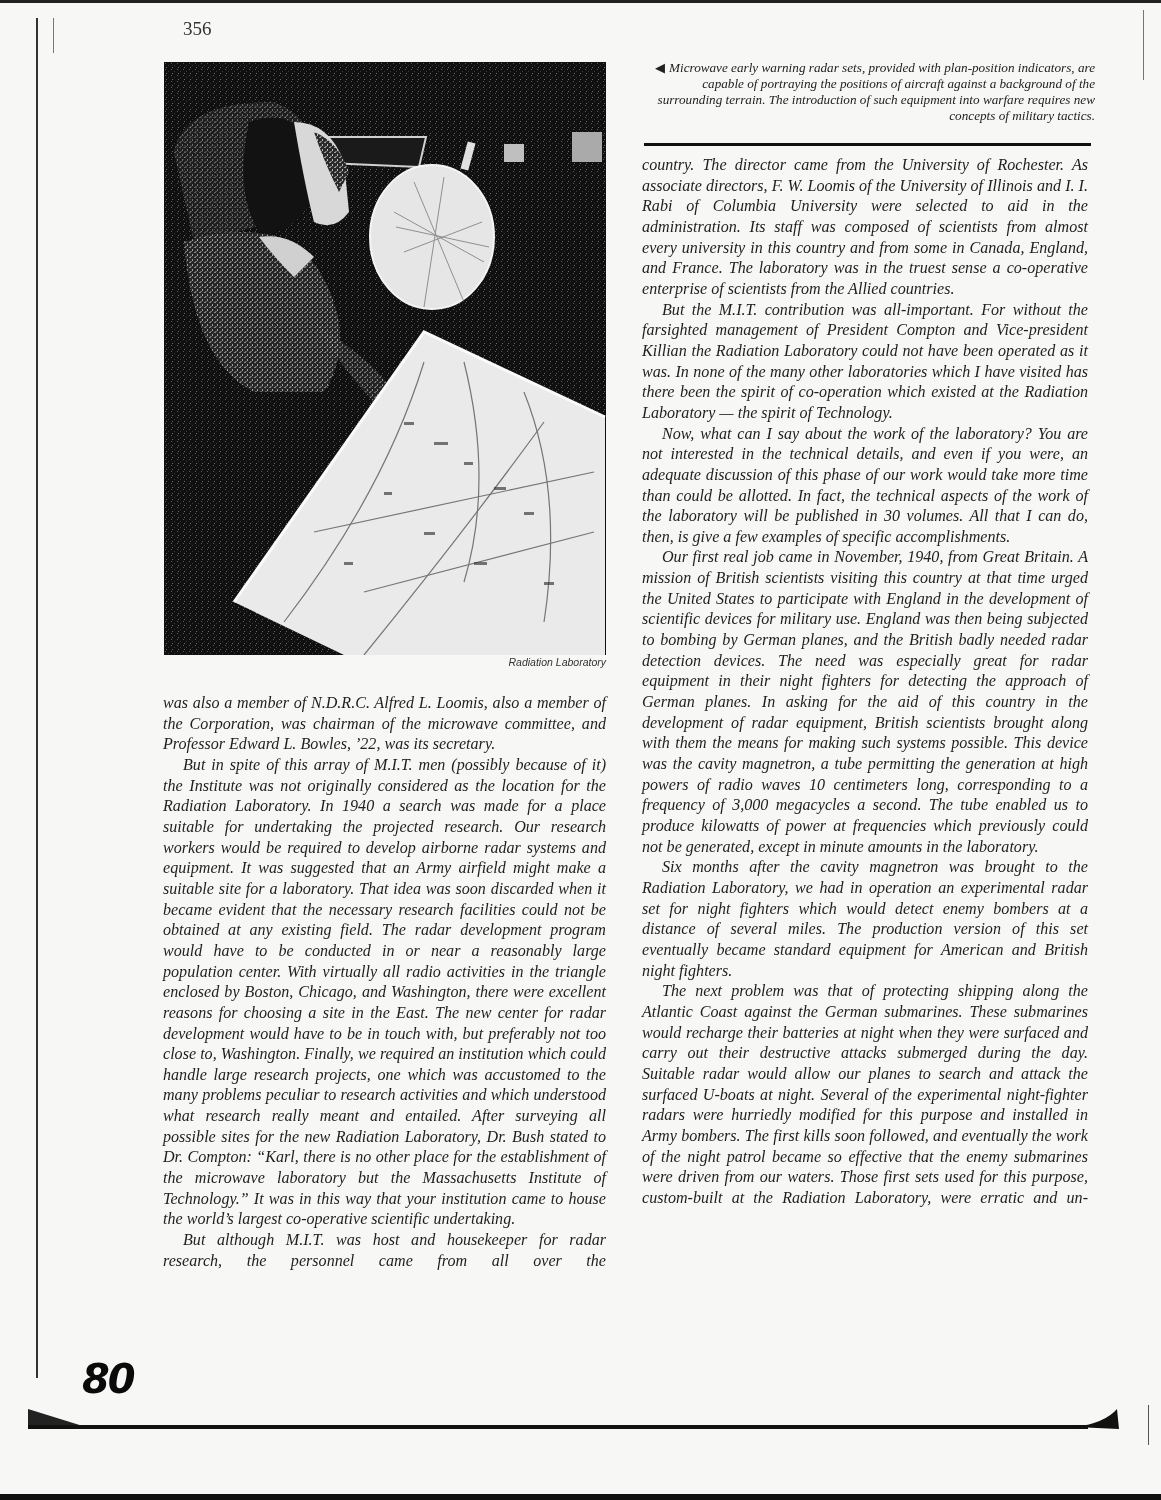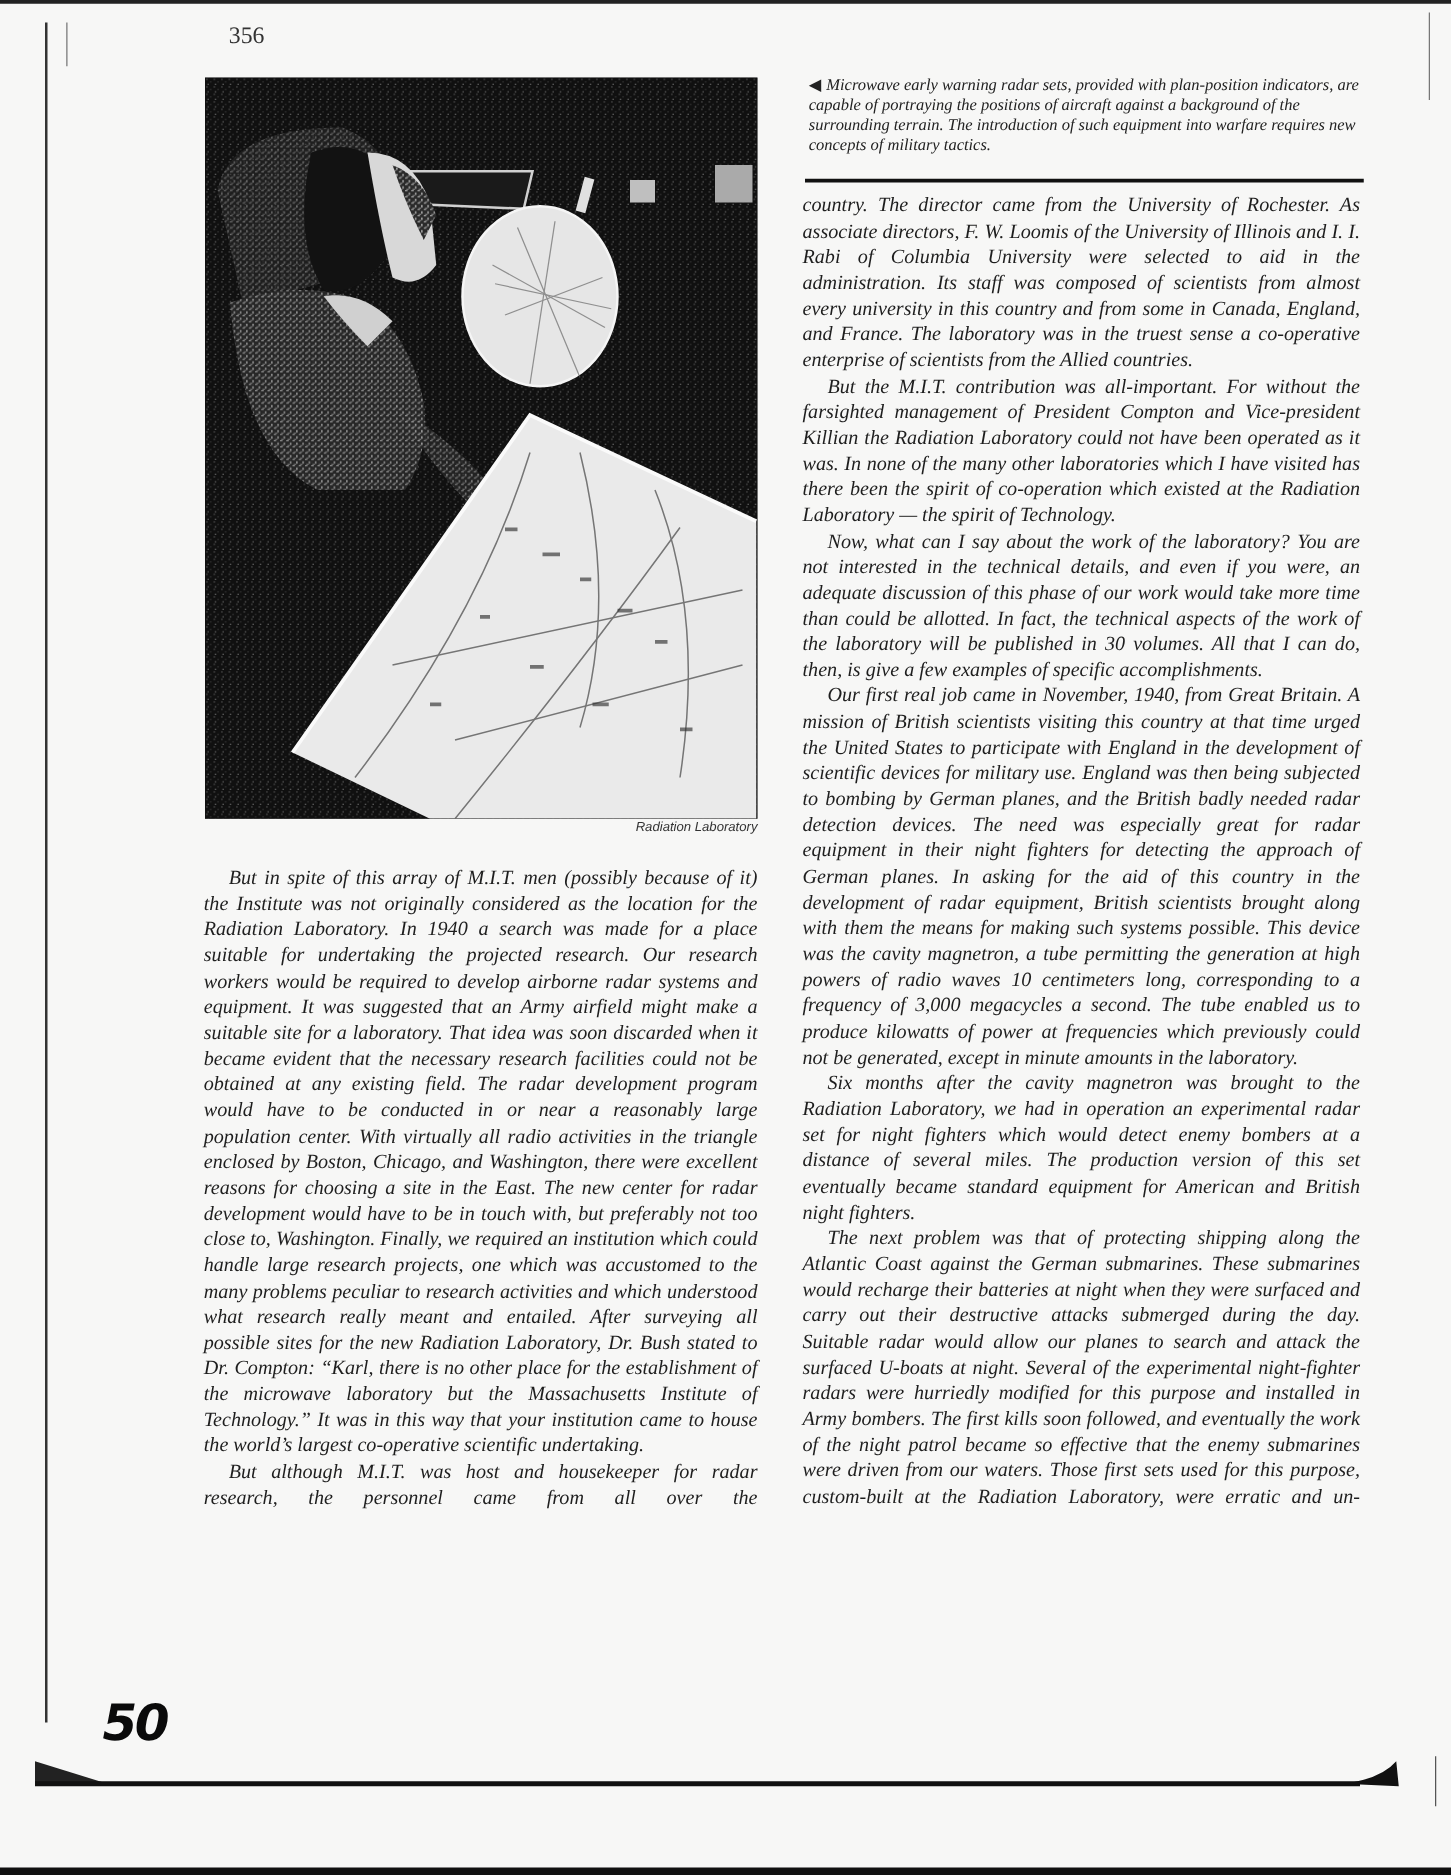--- a/index.html
+++ b/index.html
@@ -20,21 +20,21 @@
     background: #0d0d0d; overflow: hidden;
   }
   .photo svg { display: block; }
   .photo-credit {
     position: absolute; left: 164px; top: 656px; width: 442px; text-align: right;
     font-family: Liberation Sans, sans-serif; font-style: italic; font-size: 10.5px; color: #333;
   }
   .caption {
     position: absolute; left: 647px; top: 60px; width: 448px;
     font-family: "Liberation Serif", serif; font-style: italic;
-    font-size: 13.2px; line-height: 16px; text-align: left; color: #222;
+    font-size: 13.2px; line-height: 16px; text-align: right; color: #222;
   }
   .caption .arrow { font-style: normal; font-size: 13px; margin-right: 4px; }
   .caption-rule { position: absolute; left: 644px; top: 143px; width: 447px; height: 3px; background: #111; }
   .col {
     position: absolute; font-family: "Liberation Serif", serif;
     font-size: 16.1px; line-height: 20.65px; text-align: justify; color: #1e1e1e;
   }
   .col-left { left: 163px; top: 693px; width: 443px; }
   .col-right { left: 642px; top: 155px; width: 446px; }
   .col p { margin: 0; text-indent: 20px; font-style: italic; }
@@ -120,34 +120,35 @@
   </svg>
 </div>
 <div class="photo-credit">Radiation Laboratory</div>
 
 <div class="caption">
   <span class="arrow">◀</span><span>Microwave early warning radar sets, provided with plan-position indicators, are capable of portraying the positions of aircraft against a background of the surrounding terrain. The introduction of such equipment into warfare requires new concepts of military tactics.</span>
 </div>
 <div class="caption-rule"></div>
 
 <div class="col col-left">
+  <p class="noindent">was also a member of N.D.R.C. Alfred L. Loomis, also a member of the Corporation, was chairman of the microwave committee, and Professor Edward L. Bowles, ’22, was its secretary.</p>
   <p>But in spite of this array of M.I.T. men (possibly because of it) the Institute was not originally considered as the location for the Radiation Laboratory. In 1940 a search was made for a place suitable for undertaking the projected research. Our research workers would be required to develop airborne radar systems and equipment. It was suggested that an Army airfield might make a suitable site for a laboratory. That idea was soon discarded when it became evident that the necessary research facilities could not be obtained at any existing field. The radar development program would have to be conducted in or near a reasonably large population center. With virtually all radio activities in the triangle enclosed by Boston, Chicago, and Washington, there were excellent reasons for choosing a site in the East. The new center for radar development would have to be in touch with, but preferably not too close to, Washington. Finally, we required an institution which could handle large research projects, one which was accustomed to the many problems peculiar to research activities and which understood what research really meant and entailed. After surveying all possible sites for the new Radiation Laboratory, Dr. Bush stated to Dr. Compton: “Karl, there is no other place for the establishment of the microwave laboratory but the Massachusetts Institute of Technology.” It was in this way that your institution came to house the world’s largest co-operative scientific undertaking.</p>
   <p style="text-align-last: justify;">But although M.I.T. was host and housekeeper for radar research, the personnel came from all over the</p>
 </div>
 
 <div class="col col-right">
   <p class="noindent">country. The director came from the University of Rochester. As associate directors, F. W. Loomis of the University of Illinois and I. I. Rabi of Columbia University were selected to aid in the administration. Its staff was composed of scientists from almost every university in this country and from some in Canada, England, and France. The laboratory was in the truest sense a co-operative enterprise of scientists from the Allied countries.</p>
   <p>But the M.I.T. contribution was all-important. For without the farsighted management of President Compton and Vice-president Killian the Radiation Laboratory could not have been operated as it was. In none of the many other laboratories which I have visited has there been the spirit of co-operation which existed at the Radiation Laboratory — the spirit of Technology.</p>
   <p>Now, what can I say about the work of the laboratory? You are not interested in the technical details, and even if you were, an adequate discussion of this phase of our work would take more time than could be allotted. In fact, the technical aspects of the work of the laboratory will be published in 30 volumes. All that I can do, then, is give a few examples of specific accomplishments.</p>
   <p>Our first real job came in November, 1940, from Great Britain. A mission of British scientists visiting this country at that time urged the United States to participate with England in the development of scientific devices for military use. England was then being subjected to bombing by German planes, and the British badly needed radar detection devices. The need was especially great for radar equipment in their night fighters for detecting the approach of German planes. In asking for the aid of this country in the development of radar equipment, British scientists brought along with them the means for making such systems possible. This device was the cavity magnetron, a tube permitting the generation at high powers of radio waves 10 centimeters long, corresponding to a frequency of 3,000 megacycles a second. The tube enabled us to produce kilowatts of power at frequencies which previously could not be generated, except in minute amounts in the laboratory.</p>
   <p>Six months after the cavity magnetron was brought to the Radiation Laboratory, we had in operation an experimental radar set for night fighters which would detect enemy bombers at a distance of several miles. The production version of this set eventually became standard equipment for American and British night fighters.</p>
   <p style="text-align-last: justify;">The next problem was that of protecting shipping along the Atlantic Coast against the German submarines. These submarines would recharge their batteries at night when they were surfaced and carry out their destructive attacks submerged during the day. Suitable radar would allow our planes to search and attack the surfaced U-boats at night. Several of the experimental night-fighter radars were hurriedly modified for this purpose and installed in Army bombers. The first kills soon followed, and eventually the work of the night patrol became so effective that the enemy submarines were driven from our waters. Those first sets used for this purpose, custom-built at the Radiation Laboratory, were erratic and un-</p>
 </div>
 
-<div class="handwritten">50</div>
+<div class="handwritten">80</div>
 
 <svg class="bottom-rule-left" style="top:1407px;height:24px;" width="1100" height="24" viewBox="0 0 1100 24" xmlns="http://www.w3.org/2000/svg">
   <path d="M0 2 L58 20 L0 20 Z" fill="#222"></path>
   <rect x="0" y="18" width="1060" height="4" fill="#111"></rect>
 </svg>
 <svg class="bottom-rule-right" width="50" height="25" viewBox="0 0 50 25" xmlns="http://www.w3.org/2000/svg">
   <path d="M0 22 Q30 18 42 4 L44 24 Z" fill="#111"></path>
 </svg>
 
 <div class="scan-border-bottom"></div>

